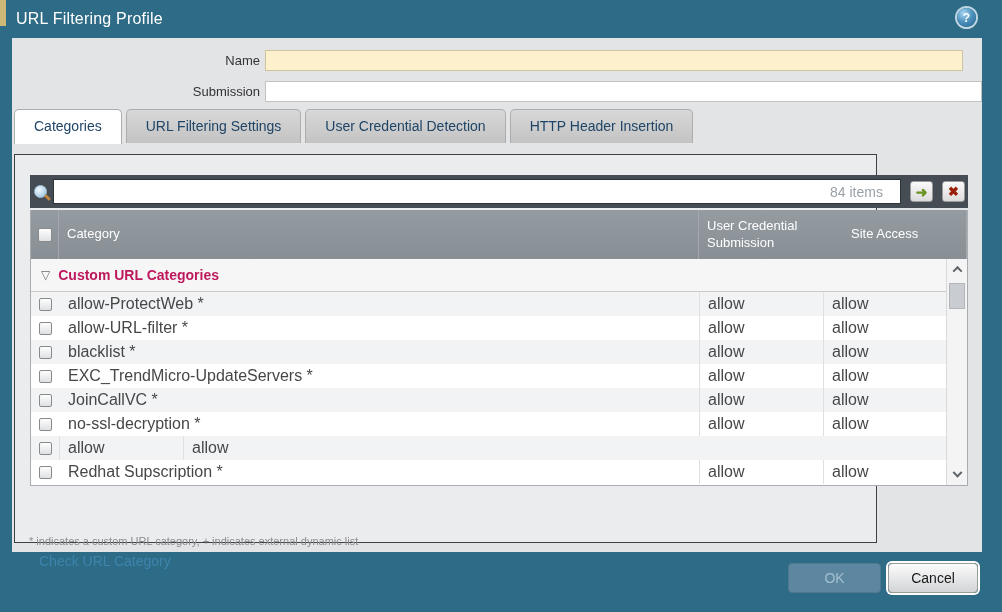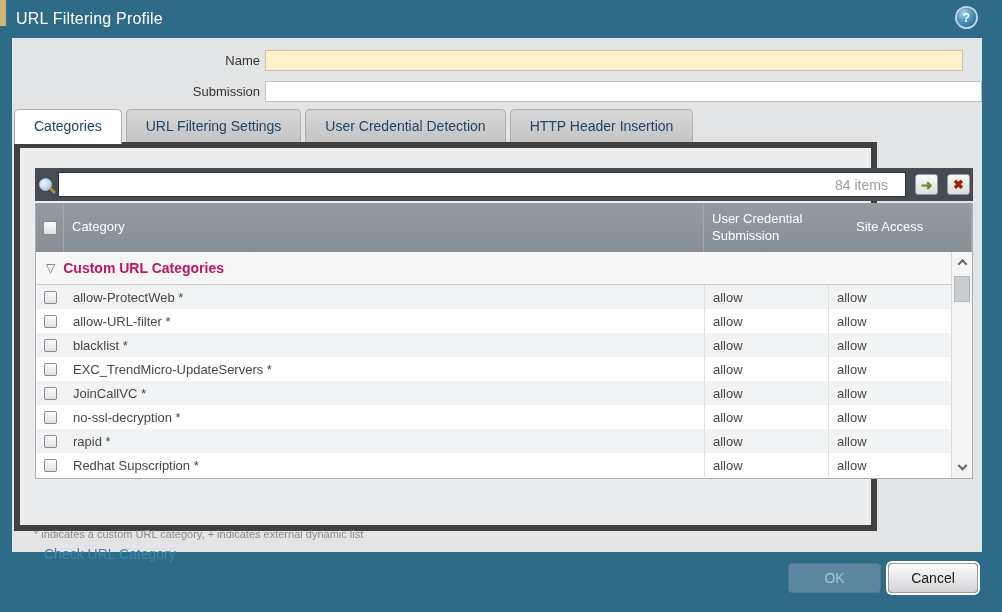--- a/index.html
+++ b/index.html
@@ -49,22 +49,22 @@
     font-size: 14px; color: #1e4466;
     background: linear-gradient(#d8d8d8, #c3c3c3);
     border: 1px solid #adadad; border-bottom: none;
     border-radius: 5px 5px 0 0;
     cursor: pointer; white-space: nowrap;
   }
   .tab.active { background: #ffffff; position: relative; z-index: 2; height: 35px; }
 
   
   .panel {
-    position: absolute; left: 2px; top: 104px; width: 863px; height: 389px;
-    background: #ebecee; border: 6px solid #404040;
+    position: absolute; left: 2px; top: 116px; width: 863px; height: 389px;
+    background: #ebecee; border: 1px solid #404040;
   }
 
   
   .search-bar {
     position: absolute; left: 15px; top: 20px; width: 938px; height: 33px;
     background: #454c53; display: flex; align-items: center;
   }
   .mag-icon { position: relative; width: 13px; height: 13px; margin-left: 4px; border-radius: 50%;
     background: radial-gradient(circle at 35% 35%, #f0f8fd 0%, #bcd9ec 55%, #8cb9d4 100%);
     border: 1px solid #a4c6da; flex: 0 0 auto; }
@@ -101,21 +101,21 @@
     width: 14px; height: 14px; border: 1px solid #8a8a8a; border-radius: 2px;
     background: linear-gradient(#fdfdfd, #dfe1e3); cursor: pointer; flex: 0 0 auto;
   }
   .grid-body { position: relative; height: 226px; background: #ffffff; overflow: hidden; }
   .group-row {
     height: 33px; display: flex; align-items: center; background: #f6f6f6;
     border-bottom: 1px solid #c9c9c9; cursor: pointer;
   }
   .tri { margin-left: 10px; color: #6a6f74; font-size: 12px; }
   .group-label { margin-left: 8px; font-size: 14px; font-weight: bold; color: #be185d; }
-  .row { display: flex; height: 24px; align-items: center; font-size: 13px; color: #474747; }
+  .row { display: flex; height: 24px; align-items: center; font-size: 16px; color: #474747; }
   .row:nth-child(odd) { background: #f1f3f4; }
   .rc { display: flex; align-items: center; height: 100%; }
   .rc-cb { width: 28px; justify-content: center; }
   .rc-cb .checkbox { width: 13px; height: 13px; }
   .rc-category { width: 640px; padding-left: 9px; }
   .rc-site { width: 124px; padding-left: 8px; border-left: 1px solid #e0e0e0; }
   .rc-ucs { flex: 1; padding-left: 8px; border-left: 1px solid #e0e0e0; }
 
   
   .vscroll {
@@ -255,21 +255,20 @@
                 </div>
                 <div class="rc rc-category">no-ssl-decryption *</div>
                 <div class="rc rc-site">allow</div>
                 <div class="rc rc-ucs">allow</div>
               </div>
 
               <div class="row">
                 <div class="rc rc-cb">
                   <span class="checkbox"></span>
                 </div>
-                <div class="rc rc-category">rapid *</div>
                 <div class="rc rc-site">allow</div>
                 <div class="rc rc-ucs">allow</div>
               </div>
 
               <div class="row">
                 <div class="rc rc-cb">
                   <span class="checkbox"></span>
                 </div>
                 <div class="rc rc-category">Redhat Supscription *</div>
                 <div class="rc rc-site">allow</div>

